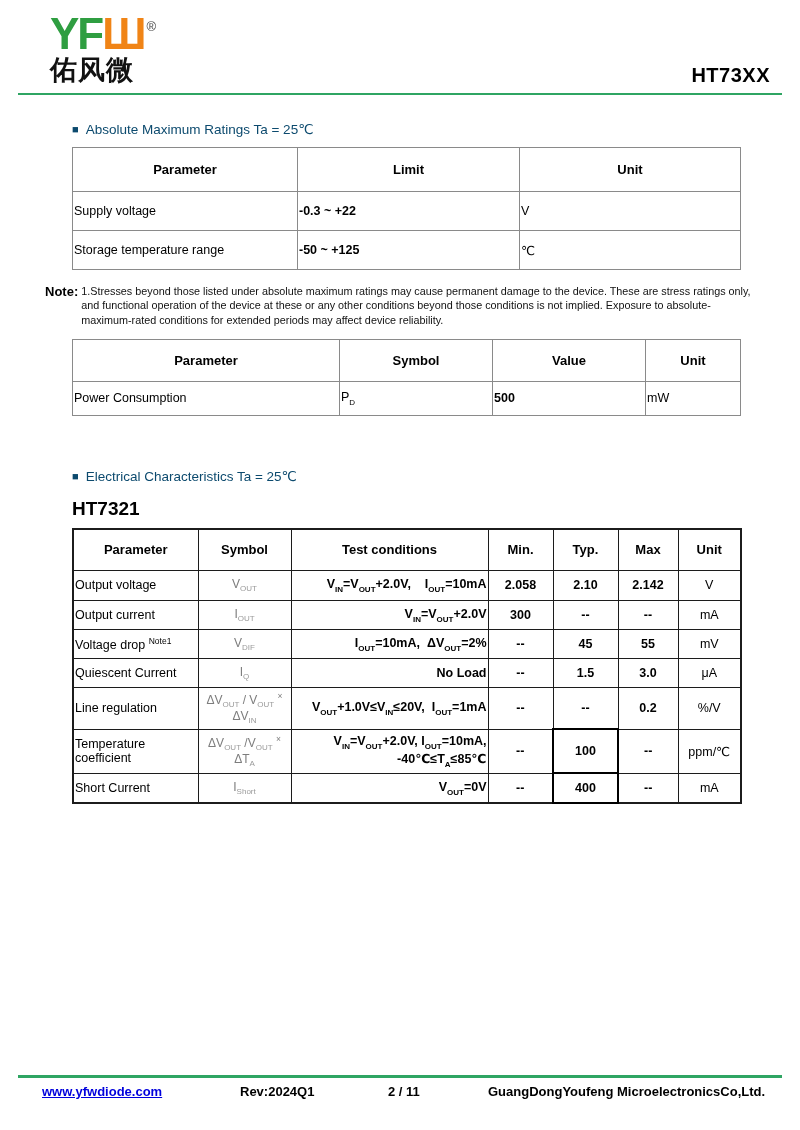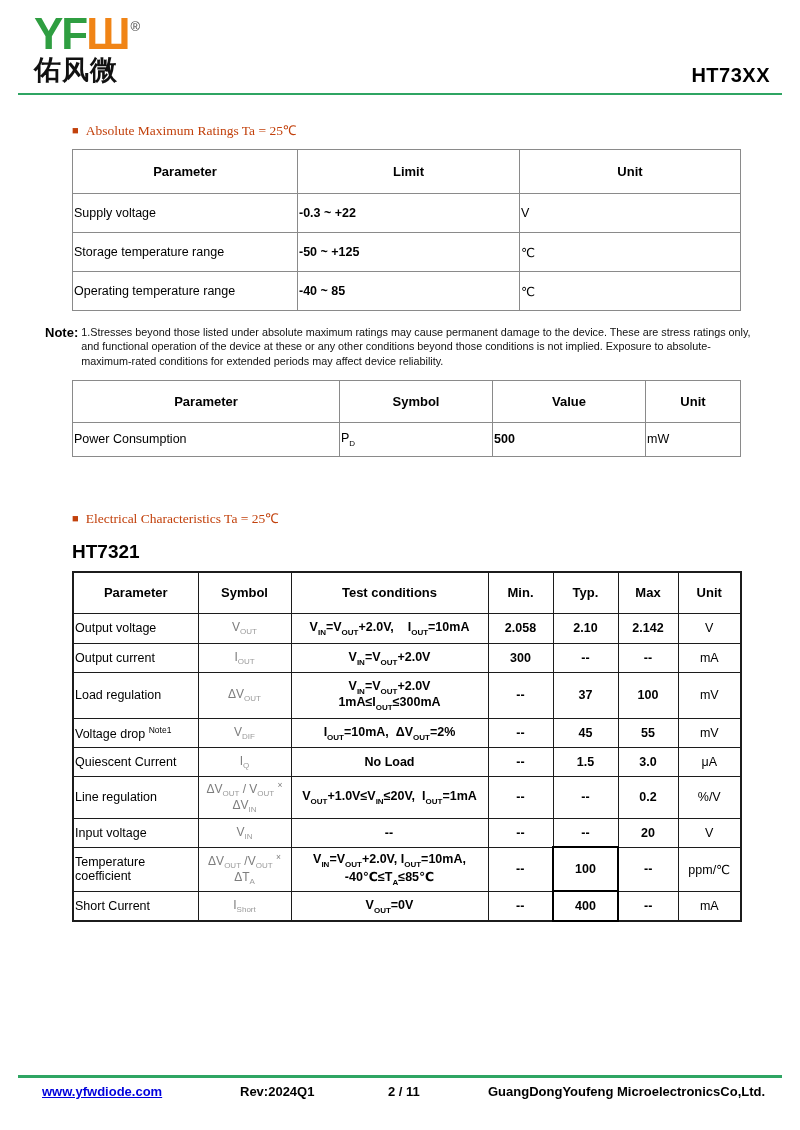--- a/index.html
+++ b/index.html
@@ -2,31 +2,31 @@
 <html><head>
 <meta charset="utf-8">
 <style>
   html,body{margin:0;padding:0;background:#e8e8e8;}
   .page{
     position:relative;width:800px;height:1130px;margin:0 auto;background:#ffffff;
     font-family:"Liberation Sans","DejaVu Sans",sans-serif;color:#000;overflow:hidden;
   }
   
   .topbar{position:relative;height:95px;}
-  .logo{position:absolute;left:34px;top:12px;line-height:1;}
+  .logo{position:absolute;left:50px;top:12px;line-height:1;}
   .logo-en{font-size:44px;font-weight:bold;letter-spacing:-2px;line-height:1;}
   .logo-yf{color:#2f9e41;}
   .logo-w{color:#f08416;}
   .logo-reg{font-size:13px;font-weight:normal;color:#444;vertical-align:18px;letter-spacing:0;margin-left:2px;}
   .logo-cn{font-size:27px;font-weight:bold;color:#111;letter-spacing:1px;margin-top:1px;}
   .part-no{position:absolute;right:30px;top:64px;font-size:20px;font-weight:bold;letter-spacing:.5px;}
   .rule{position:absolute;left:18px;right:18px;height:2.5px;background:#2fa563;}
   .rule-top{bottom:0;}
   
-  .sec-h{margin:26px 0 10px 72px;font-size:13.5px;color:#c2410c;font-family:Liberation Serif, serif;}
+  .sec-h{margin:26px 0 10px 72px;font-size:13.5px;color:#0c4a6e;}
   .sec-h .bullet{font-size:11px;margin-right:7px;position:relative;top:-1px;}
   .device-h{margin:14px 0 8px 72px;font-size:19px;font-weight:bold;}
   .sec-h2{margin:52px 0 8px 72px;}
   
   table{border-collapse:collapse;table-layout:fixed;margin-left:72px;width:668px;}
   td,th{overflow:hidden;}
   .t-light{border:1px solid #8a8a8a;}
   .t-light th,.t-light td{border:1px solid #8a8a8a;}
   .t-dark{border:2px solid #1c1c1c;}
   .t-dark th,.t-dark td{border:1px solid #1c1c1c;}
@@ -41,21 +41,21 @@
   
   .t1 th{height:41px;}
   .t1 td{height:36px;}
   
   .t2 th{height:39px;}
   .t2 td{height:31px;}
   
   .t3 th{height:38px;}
   .t3 .c-sym{color:#7d7d7d;text-align:center;font-size:12px;}
   .t3 .c-sym sub{color:#9a9a9a;}
-  .t3 .c-test{font-weight:bold;text-align:center;}
+  .t3 .c-test{font-weight:bold;text-align:right;}
   .t3 .c-num{font-weight:bold;text-align:center;}
   .t3 .c-unit{text-align:center;}
   .rh30{height:30px;} .rh29{height:29px;} .rh46{height:46px;}
   .rh42{height:42px;} .rh44{height:44px;}
   .thick{border:2.5px solid #000 !important;}
   
   .note{display:flex;margin:14px 28px 0 45px;align-items:flex-start;}
   .note-label{font-weight:bold;font-size:13px;flex:0 0 auto;margin-right:3px;line-height:1.3;}
   .note-text{font-size:10.8px;line-height:1.32;color:#111;}
   
@@ -100,25 +100,20 @@
       <th>Unit</th>
     </tr>
     <tr>
       <td class="c-left">Supply voltage</td>
       <td class="c-center bold">-0.3 ~ +22</td>
       <td class="c-center">V</td>
     </tr>
     <tr>
       <td class="c-left">Storage temperature range</td>
       <td class="c-center bold">-50 ~ +125</td>
-      <td class="c-center">℃</td>
-    </tr>
-    <tr>
-      <td class="c-left">Operating temperature range</td>
-      <td class="c-center bold">-40 ~ 85</td>
       <td class="c-center">℃</td>
     </tr>
   </tbody>
     </table>
 
   <div class="note">
     <span class="note-label">Note:</span>
     <span class="note-text pre">1.Stresses beyond those listed under absolute maximum ratings may cause permanent damage to the device. These are stress ratings only,
 and functional operation of the device at these or any other conditions beyond those conditions is not implied.  Exposure to absolute-
 maximum-rated conditions for extended periods may affect device reliability.</span>
@@ -186,29 +181,20 @@
     <tr class="rh29">
       <td class="c-left pre">Output current</td>
       <td class="c-sym pre">I<sub>OUT</sub></td>
       <td class="c-test pre">V<sub>IN</sub>=V<sub>OUT</sub>+2.0V</td>
       <td class="c-num">300</td>
       <td class="c-num">--</td>
       <td class="c-num">--</td>
       <td class="c-unit">mA</td>
     </tr>
 
-    <tr class="rh46">
-      <td class="c-left pre">Load regulation</td>
-      <td class="c-sym pre">ΔV<sub>OUT</sub></td>
-      <td class="c-test pre">V<sub>IN</sub>=V<sub>OUT</sub>+2.0V<br>1mA≤I<sub>OUT</sub>≤300mA</td>
-      <td class="c-num">--</td>
-      <td class="c-num">37</td>
-      <td class="c-num">100</td>
-      <td class="c-unit">mV</td>
-    </tr>
 
     <tr class="rh29">
       <td class="c-left pre">Voltage drop <sup>Note1</sup></td>
       <td class="c-sym pre">V<sub>DIF</sub></td>
       <td class="c-test pre">I<sub>OUT</sub>=10mA,&nbsp;&nbsp;ΔV<sub>OUT</sub>=2%</td>
       <td class="c-num">--</td>
       <td class="c-num">45</td>
       <td class="c-num">55</td>
       <td class="c-unit">mV</td>
     </tr>
@@ -226,29 +212,20 @@
     <tr class="rh42">
       <td class="c-left pre">Line regulation</td>
       <td class="c-sym pre">ΔV<sub>OUT</sub> / V<sub>OUT</sub> <sup>×</sup><br>ΔV<sub>IN</sub></td>
       <td class="c-test pre">V<sub>OUT</sub>+1.0V≤V<sub>IN</sub>≤20V,&nbsp;&nbsp;I<sub>OUT</sub>=1mA</td>
       <td class="c-num">--</td>
       <td class="c-num">--</td>
       <td class="c-num">0.2</td>
       <td class="c-unit">%/V</td>
     </tr>
 
-    <tr class="rh29">
-      <td class="c-left pre">Input voltage</td>
-      <td class="c-sym pre">V<sub>IN</sub></td>
-      <td class="c-test pre c-center" style="padding-left:0;text-align:center">--</td>
-      <td class="c-num">--</td>
-      <td class="c-num">--</td>
-      <td class="c-num">20</td>
-      <td class="c-unit">V</td>
-    </tr>
 
     <tr class="rh44">
       <td class="c-left pre">Temperature<br>coefficient</td>
       <td class="c-sym pre">ΔV<sub>OUT</sub> /V<sub>OUT</sub> <sup>×</sup><br>ΔT<sub>A</sub></td>
       <td class="c-test pre">V<sub>IN</sub>=V<sub>OUT</sub>+2.0V, I<sub>OUT</sub>=10mA,<br>-40℃≤T<sub>A</sub>≤85℃</td>
       <td class="c-num">--</td>
       <td class="c-num thick">100</td>
       <td class="c-num">--</td>
       <td class="c-unit">ppm/℃</td>
     </tr>

